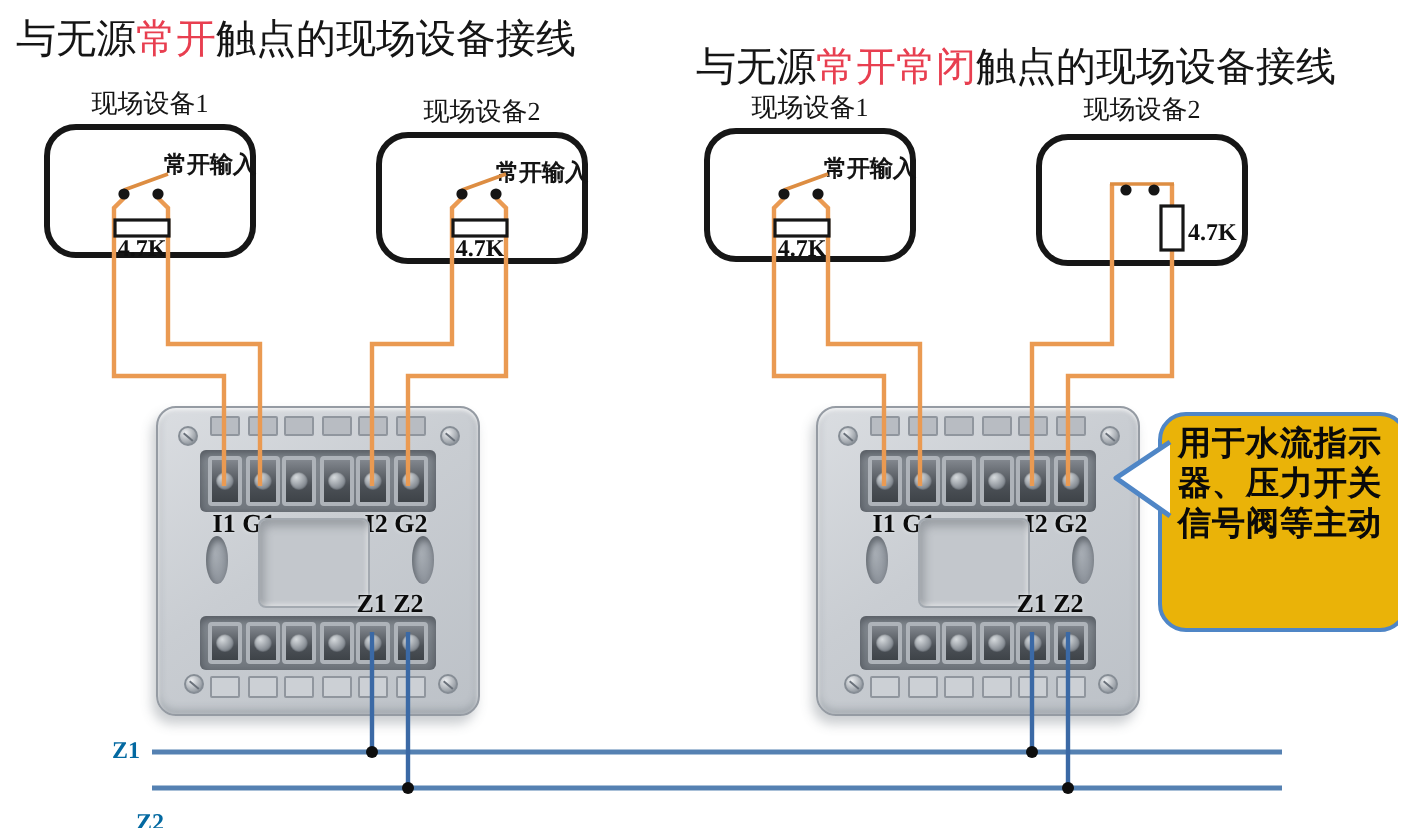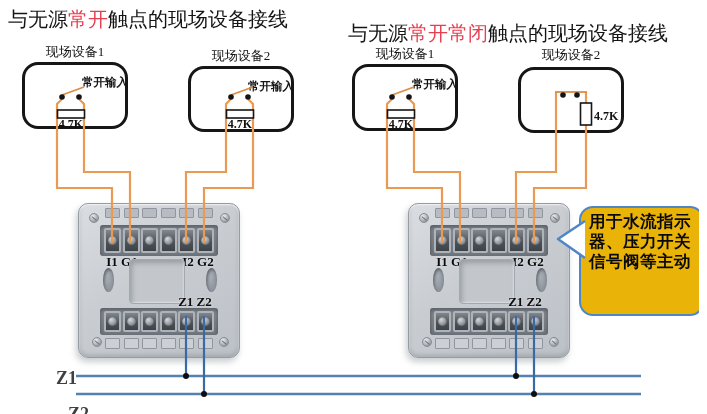--- a/index.html
+++ b/index.html
@@ -56,21 +56,21 @@
          box-shadow:inset 1px 2px 3px rgba(40,45,52,.5);}
   .mrecess{position:absolute;width:56px;height:45px;border-radius:4px;background:#c3c7cc;
            border:1px solid #a3a9b0;box-sizing:border-box;
            box-shadow:inset 2px 3px 5px rgba(55,62,70,.30), inset -1px -1px 2px rgba(255,255,255,.55);}
   
   .callout{
     border:2.5px solid #4f86c6;border-radius:14px;background:#eab308;box-sizing:border-box;
     padding:4px 4px 0 8px;
   }
   .callout .cline{font-size:16.5px;line-height:20.2px;font-weight:bold;letter-spacing:0.5px;white-space:nowrap;color:#0a0a0a;}
-  .bus-label{font-size:18px;font-weight:bold;color:#404040;}
+  .bus-label{font-size:12px;font-weight:bold;color:#0369a1;}
   svg.overlay{position:absolute;left:0;top:0;pointer-events:none;}
 </style>
 </head>
 <body>
 
 <div class="stage">
 
   <div class="abs title" style="left:8px;top:6px;"><span>与无源</span><span class="hl">常开</span><span>触点的现场设备接线</span></div>
   <div class="abs title" style="left:348px;top:20px;"><span>与无源</span><span class="hl">常开常闭</span><span>触点的现场设备接线</span></div>
 

